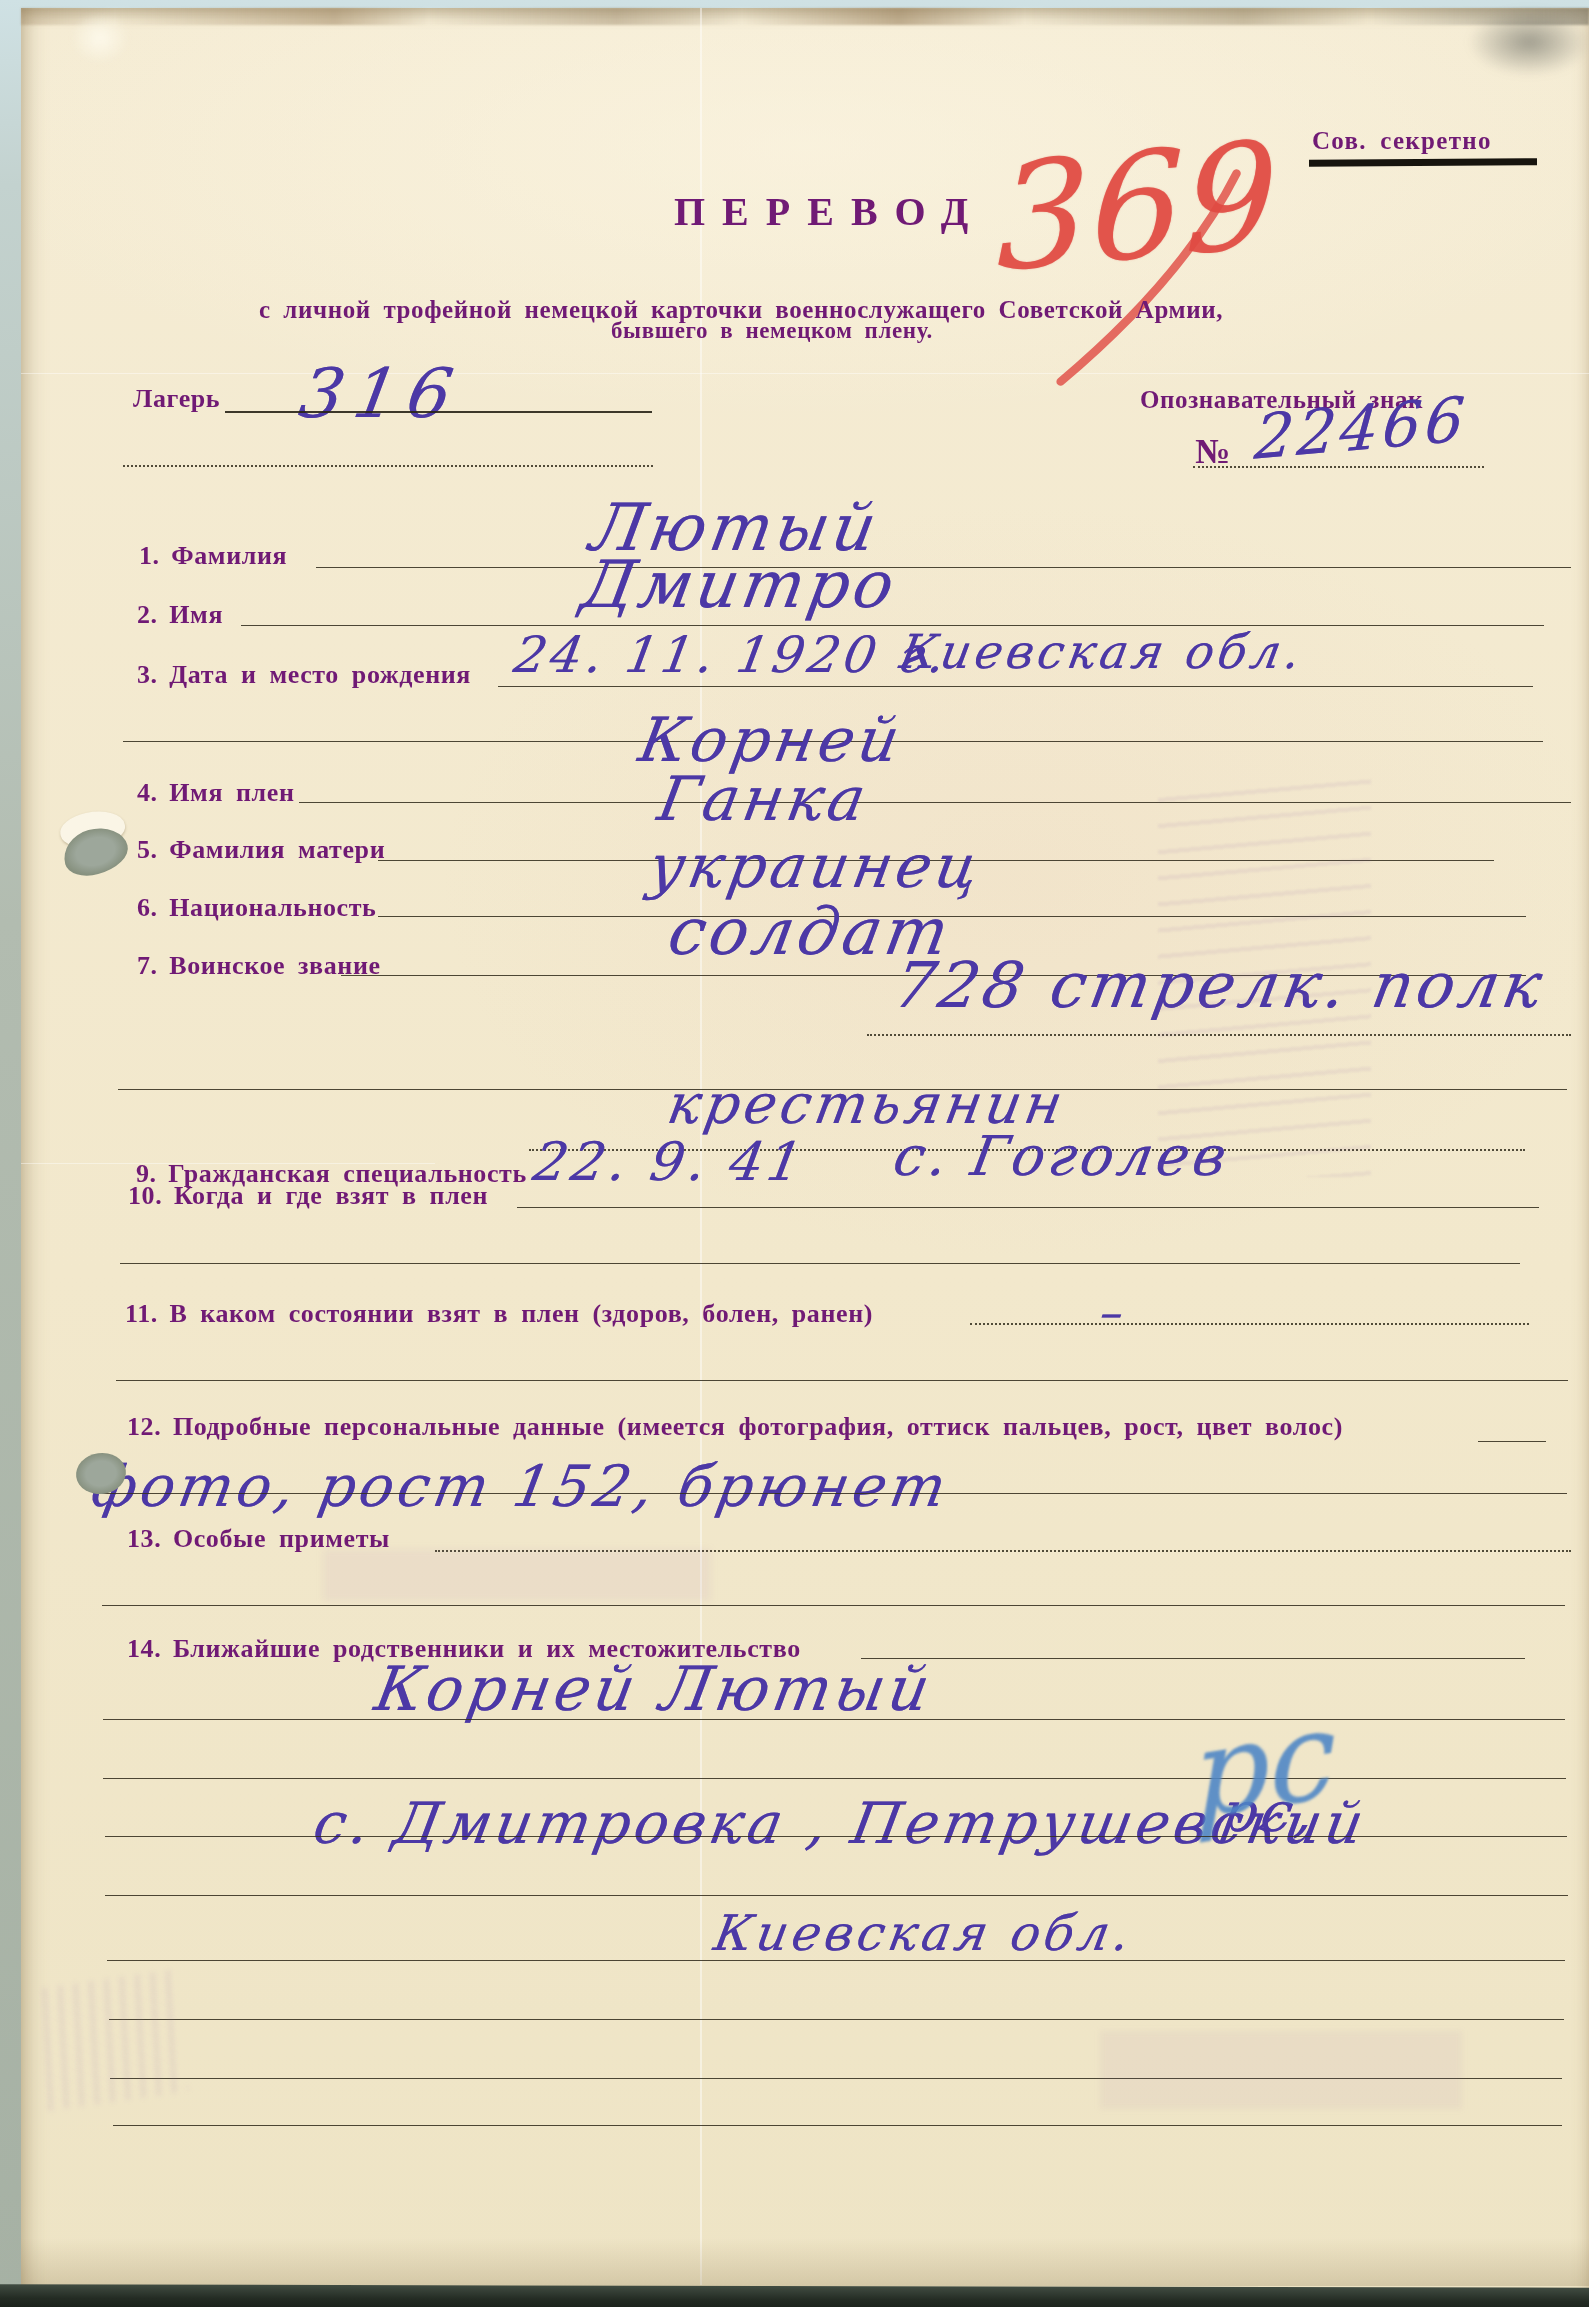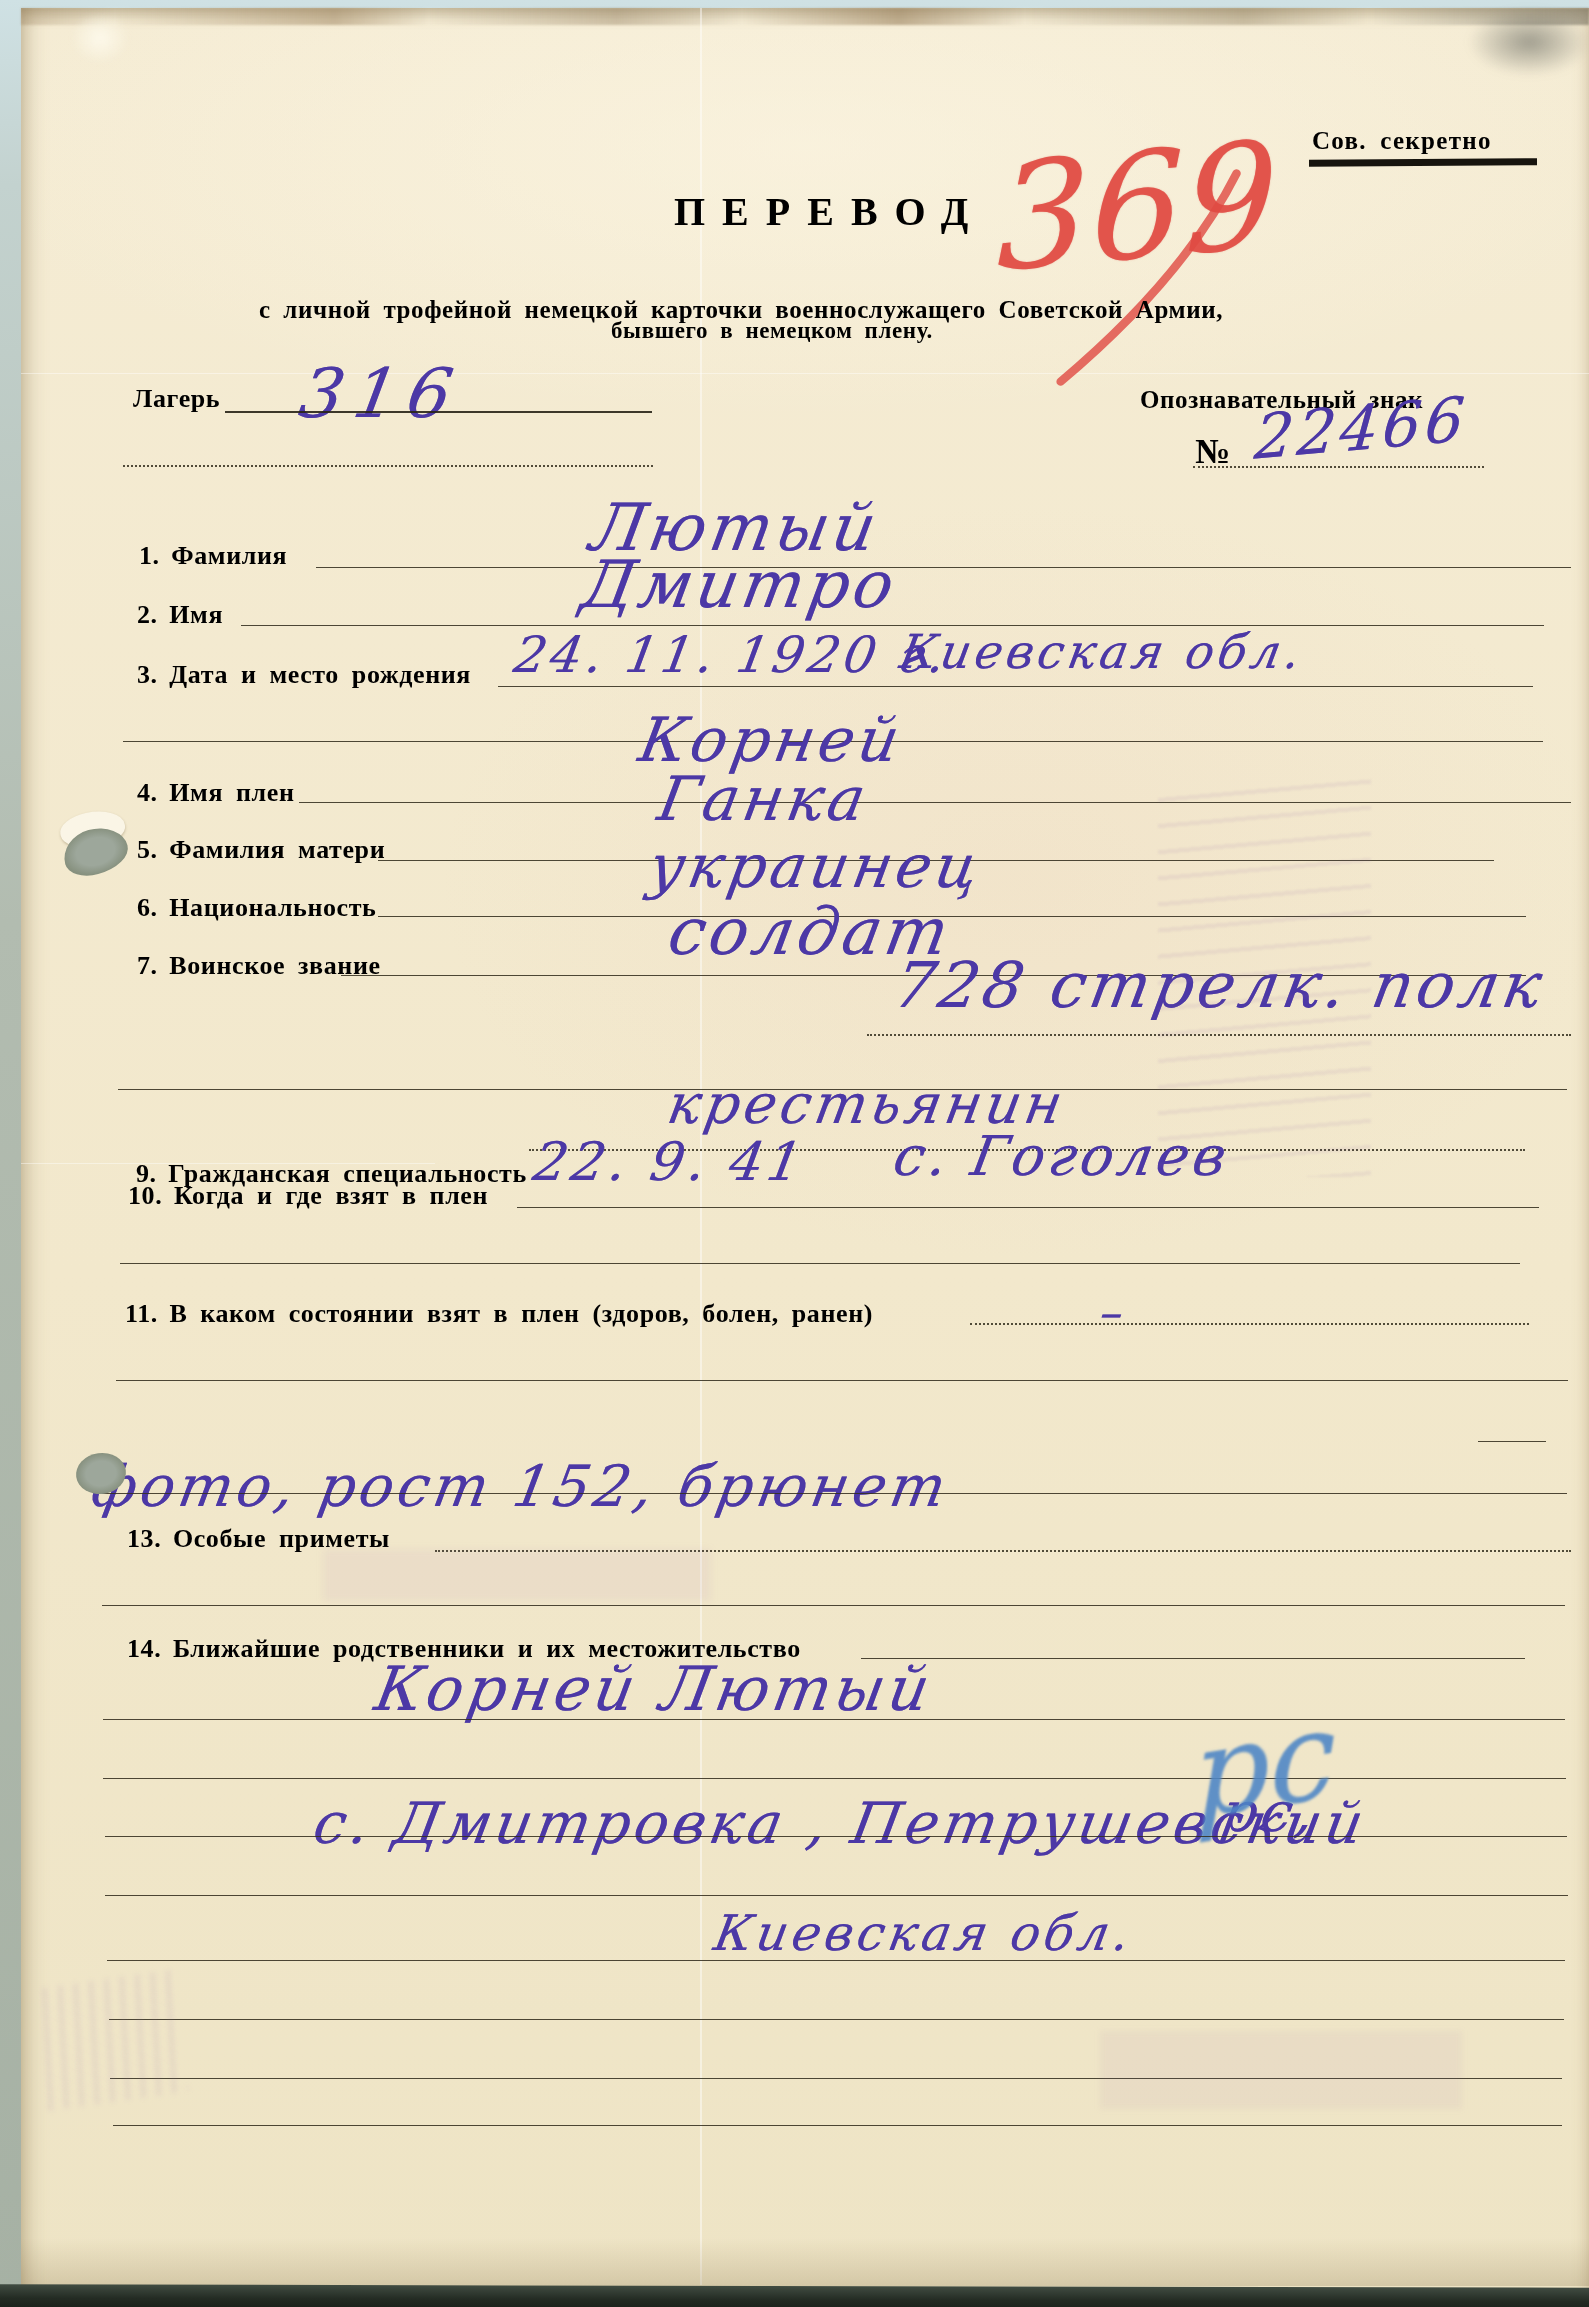--- a/index.html
+++ b/index.html
@@ -20,21 +20,21 @@
            rgba(140,110,70,0.4) 20%, transparent 26%, rgba(120,95,60,0.3) 38%,
            transparent 46%, rgba(130,100,60,0.45) 56%, transparent 64%,
            rgba(110,90,55,0.3) 78%, transparent 86%, rgba(100,95,80,0.5) 100%);
         filter:blur(1.3px);}
   .smudge-tr{position:absolute;left:1468px;top:8.4px;width:123px;height:68px;
         background:radial-gradient(closest-side, rgba(90,92,85,0.55), transparent);
         filter:blur(4.5px);}
   .tl-corner{position:absolute;left:71px;top:11.6px;width:58px;height:52px;
         background:radial-gradient(closest-side, rgba(255,252,240,0.8), transparent);
         filter:blur(3.2px);}
-  .lbl{position:absolute;color:#000000;font-weight:700;font-size:26px;
+  .lbl{position:absolute;color:#701a75;font-weight:700;font-size:26px;
         letter-spacing:0.6px;word-spacing:5.8px;white-space:nowrap;}
   .num{display:inline-block;margin-right:11.6px;}
   .rule{position:absolute;height:0;border-top:1.9px solid rgba(52,47,31,0.88);}
   .rule.thick{border-top:2.6px solid rgba(40,36,22,0.9);}
   .rule.dot{border-top:2.6px dotted rgba(52,47,31,0.85);}
   .hw{position:absolute;font-family:"DejaVu Serif",serif;font-style:italic;
         color:#4c38a6;white-space:nowrap;letter-spacing:3.9px;
         transform:skewX(-10deg);transform-origin:left bottom;
         text-shadow:0 0 0.6px rgba(70,50,160,0.65);}
   .red{position:absolute;font-family:"DejaVu Serif",serif;font-style:italic;
@@ -142,20 +142,21 @@
   <div class="hw" style="left:889px;top:1124px;font-size:55px;">с. Гоголев</div>
 
   <div class="rule" style="left:120px;top:1263px;width:1400px;"></div>
 
   <div class="lbl" style="left:125px;top:1299px;"><span class="num">11.</span><span>В каком состоянии взят в плен (здоров, болен, ранен)</span></div>
   <div class="rule dot" style="left:970px;top:1323px;width:559px;"></div>
   <div class="hw" style="left:1096px;top:1286px;font-size:45px;">–</div>
 
   <div class="rule" style="left:116px;top:1380px;width:1452px;"></div>
 
+  <div class="lbl" style="left:127px;top:1412px;"><span class="num">12.</span><span>Подробные персональные данные (имеется фотография, оттиск пальцев, рост, цвет волос)</span></div>
   <div class="rule" style="left:1478px;top:1441px;width:68px;"></div>
   <div class="hw" style="left:87px;top:1453px;font-size:57px;">фото,  рост 152,  брюнет</div>
   <div class="rule" style="left:102px;top:1493px;width:1465px;"></div>
 
   <div class="lbl" style="left:127px;top:1524px;"><span class="num">13.</span><span>Особые приметы</span></div>
   <div class="rule dot" style="left:435px;top:1550px;width:1136px;"></div>
 
   <div class="rule" style="left:102px;top:1605px;width:1463px;"></div>
 
   <div class="lbl" style="left:127px;top:1634px;"><span class="num">14.</span><span>Ближайшие родственники и их местожительство</span></div>

